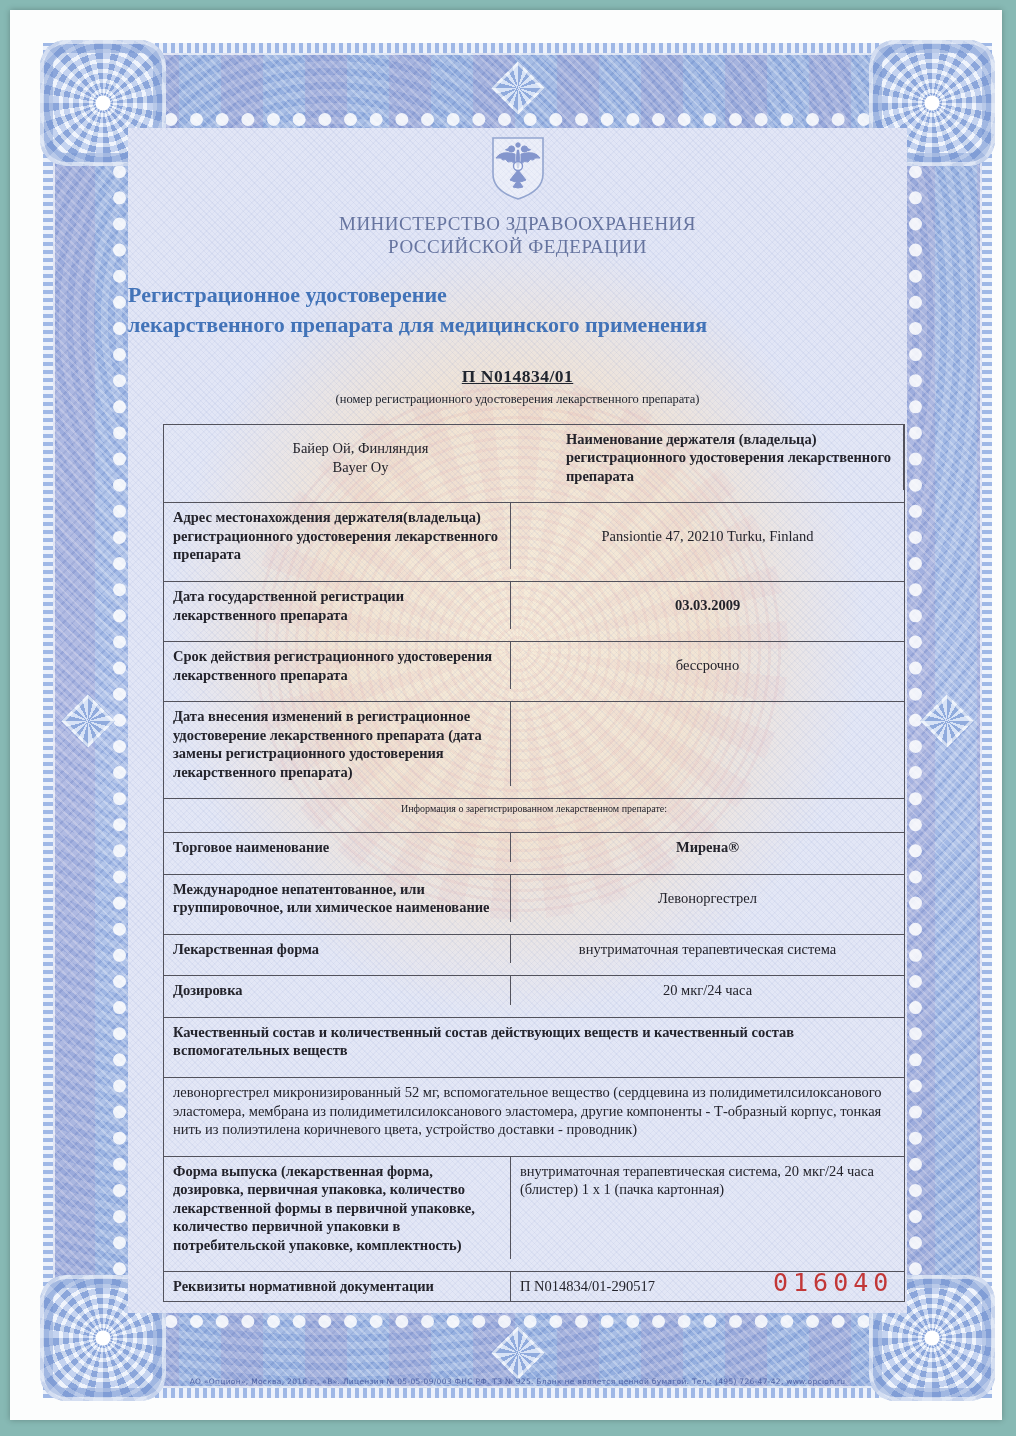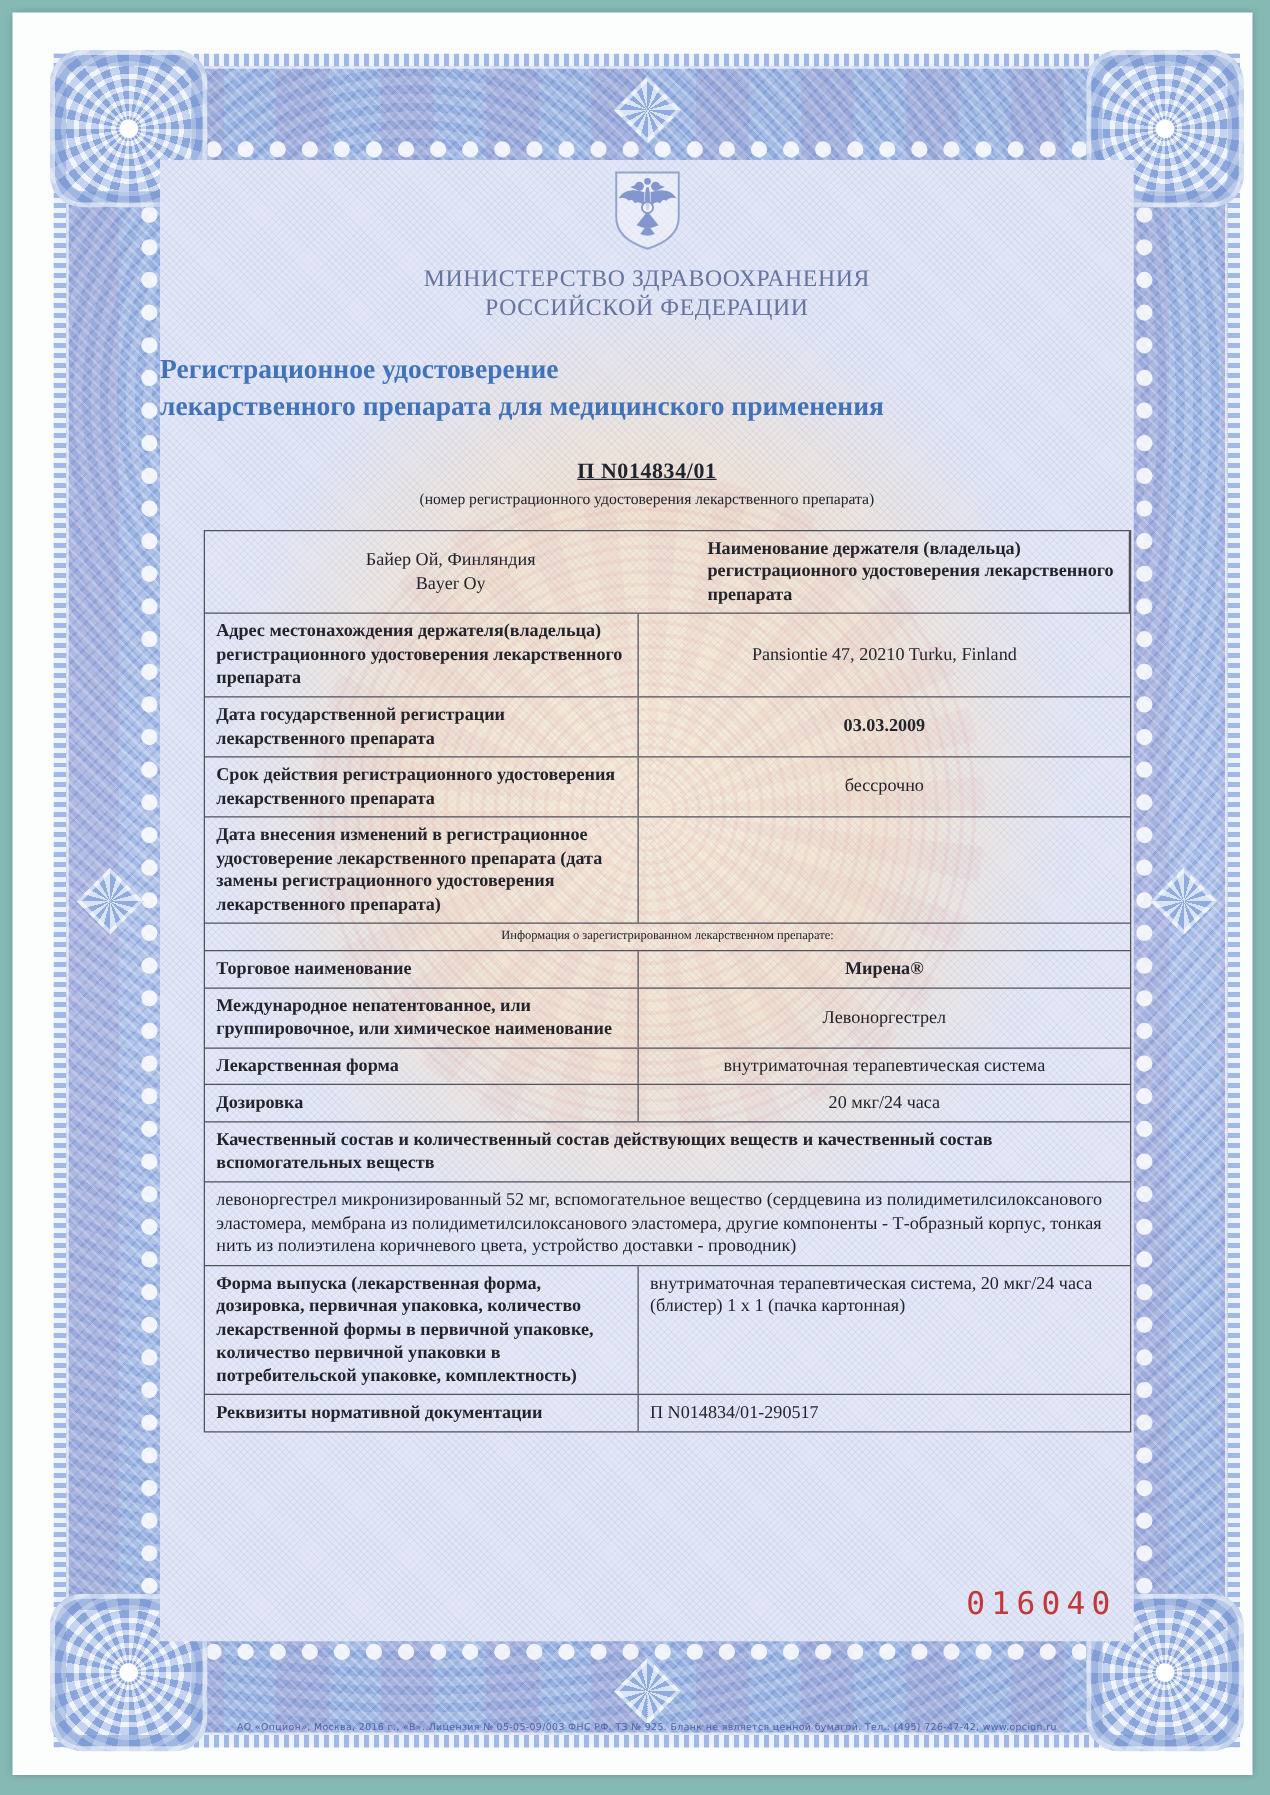--- a/index.html
+++ b/index.html
@@ -90,21 +90,21 @@
     margin-top:26px;text-align:center;font-weight:bold;font-size:17.5px;
     color:#20252f;letter-spacing:.5px;text-decoration:underline;
   }
   .reg-caption{margin-top:5px;text-align:center;font-size:12.5px;color:#20252f;}
   
   .cert-table{
     margin:17px 0 0 35px;width:742px;box-sizing:border-box;
     border:1px solid #52525c;background:rgba(255,255,255,.06);
   }
   .trow{display:flex;}
-  .trow + .trow{border-top:1px solid #52525c;}
+  .trow + .trow{border-top:1px solid #52525c;margin-top:12px;}
   .cell{box-sizing:border-box;padding:5px 9px;font-size:14.5px;line-height:1.28;}
   .cell.label{
     width:347px;flex:none;border-right:1px solid #52525c;
     font-weight:bold;display:flex;align-items:center;
   }
   .cell.value{
     flex:1;display:flex;align-items:center;justify-content:center;
     text-align:center;white-space:pre-line;
   }
   .cell.value.left{justify-content:flex-start;text-align:left;}

